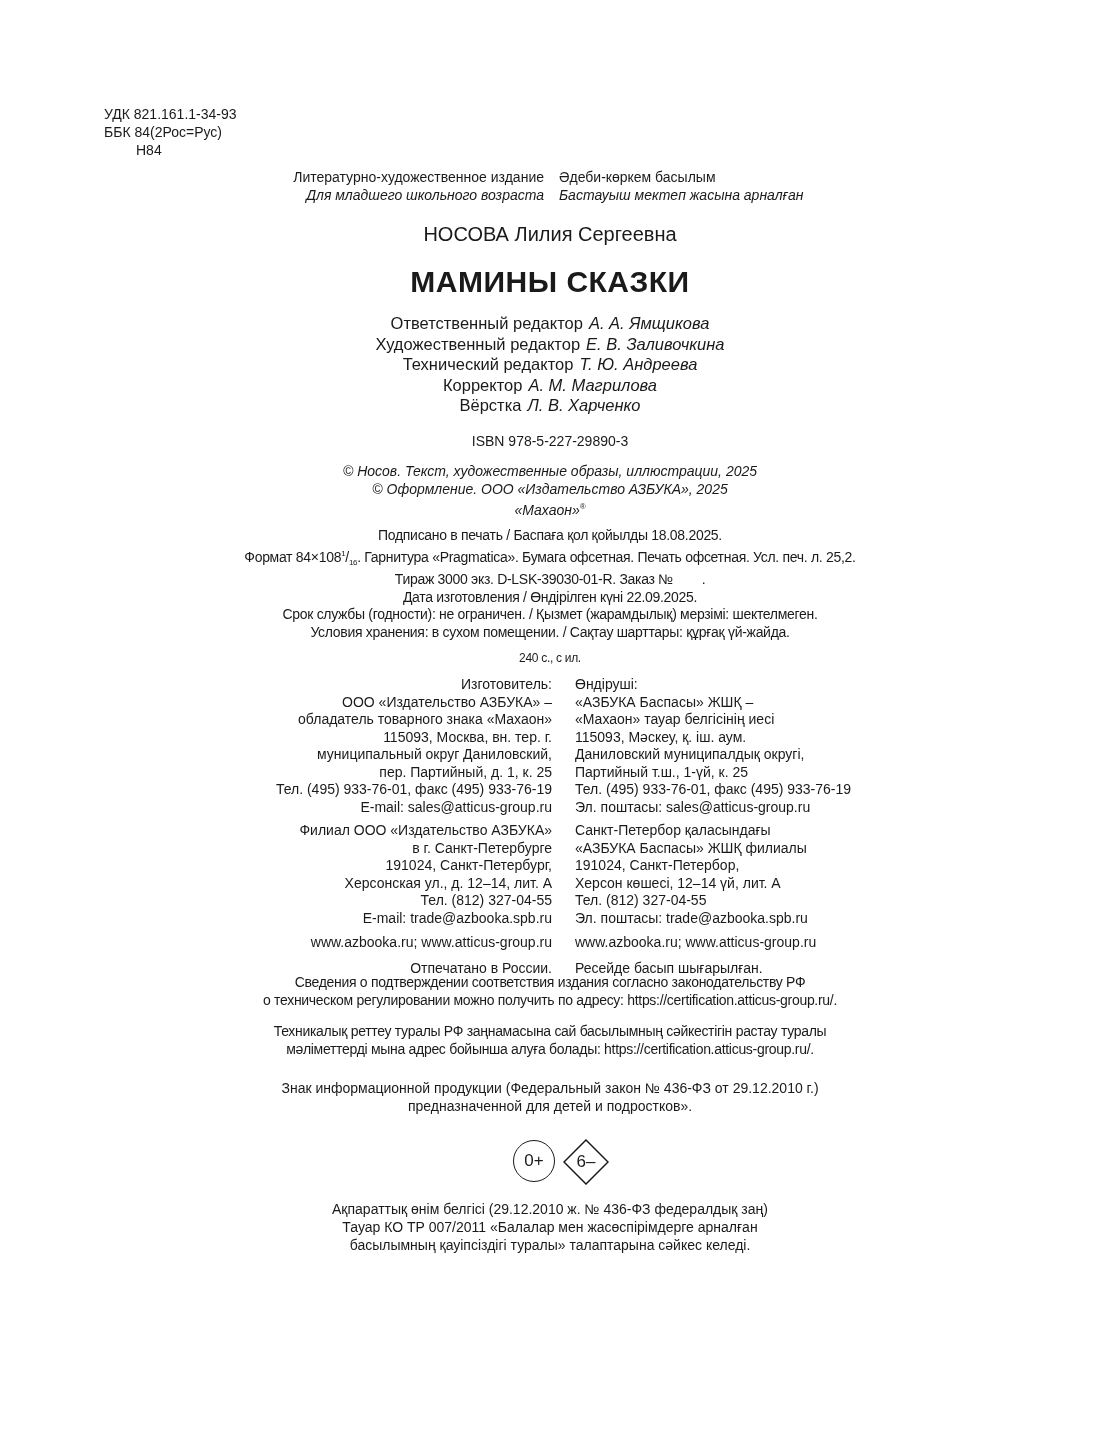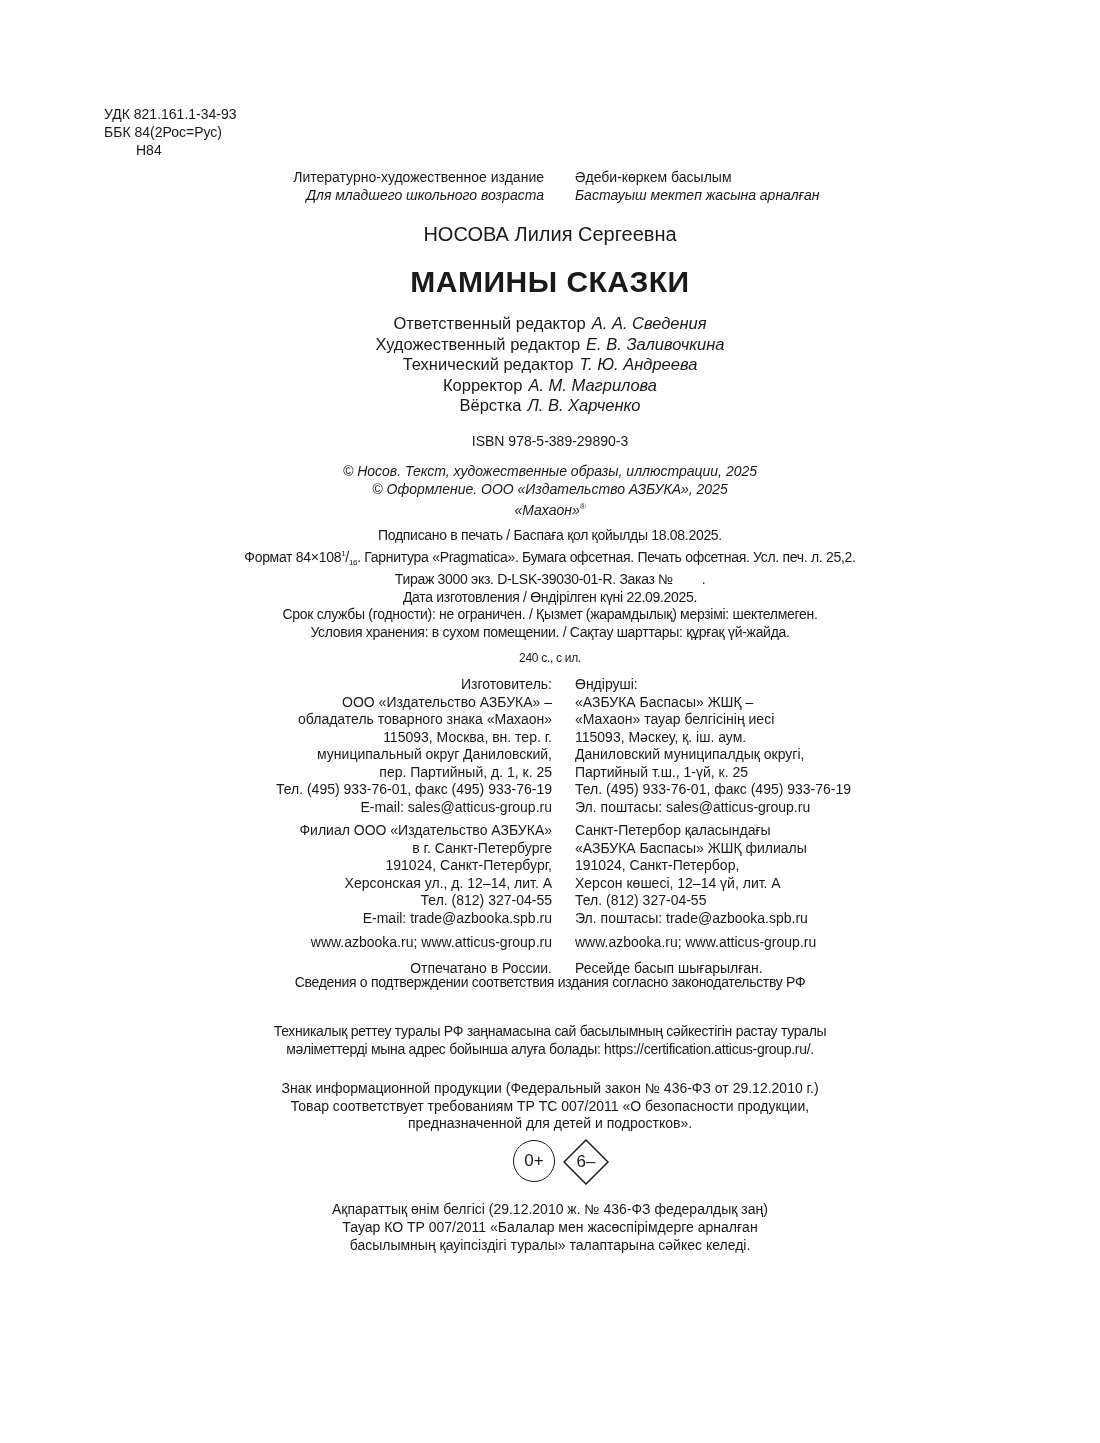--- a/index.html
+++ b/index.html
@@ -6,21 +6,21 @@
   body {
     width: 1100px; height: 1443px; position: relative; overflow: hidden;
     font-family: "Liberation Sans", sans-serif; color: #1a1a1a;
   }
   .abs { position: absolute; }
   .classif { left: 104px; top: 105px; font-size: 14px; line-height: 18px; }
   .classif .indent { padding-left: 32px; }
 
   .pair { position: absolute; left: 0; width: 1100px; font-size: 14px; line-height: 18px; }
   .pair .l { position: absolute; right: 556px; text-align: right; white-space: nowrap; }
-  .pair .r { position: absolute; left: 575px; text-align: left; white-space: nowrap; }
+  .pair .r { position: absolute; left: 559px; text-align: left; white-space: nowrap; }
   .it { font-style: italic; }
 
   .center { position: absolute; left: 0; width: 1100px; text-align: center; white-space: nowrap; }
   .author { top: 222px; font-size: 20px; line-height: 24px; }
   .title { top: 264px; font-size: 30px; font-weight: bold; line-height: 36px; letter-spacing: 0.5px; }
   .credits { top: 313px; font-size: 16.5px; line-height: 20.5px; }
   .credits .name { font-style: italic; margin-left: 6px; }
   .isbn { top: 432px; font-size: 14px; line-height: 18px; }
   .copy { top: 462px; font-size: 14px; line-height: 18px; font-style: italic; }
   .copy sup { font-size: 8px; }
@@ -64,28 +64,28 @@
 </div>
 <div class="pair" style="top:186px;">
   <span class="l it">Для младшего школьного возраста</span>
   <span class="r it">Бастауыш мектеп жасына арналған</span>
 </div>
 
 <div class="center author">НОСОВА Лилия Сергеевна</div>
 <div class="center title">МАМИНЫ СКАЗКИ</div>
 
 <div class="center credits">
-  <div><span>Ответственный редактор</span><span class="name">А. А. Сведения</span></div>
+  <div><span>Ответственный редактор</span><span class="name">А. А. Ямщикова</span></div>
   <div><span>Художественный редактор</span><span class="name">Е. В. Заливочкина</span></div>
   <div><span>Технический редактор</span><span class="name">Т. Ю. Андреева</span></div>
   <div><span>Корректор</span><span class="name">А. М. Магрилова</span></div>
   <div><span>Вёрстка</span><span class="name">Л. В. Харченко</span></div>
 </div>
 
-<div class="center isbn">ISBN 978-5-389-29890-3</div>
+<div class="center isbn">ISBN 978-5-227-29890-3</div>
 
 <div class="center copy">
   <div>© Носов. Текст, художественные образы, иллюстрации, 2025</div>
   <div>© Оформление. ООО «Издательство АЗБУКА», 2025</div>
   <div><span>«Махаон»</span><sup>®</sup></div>
 </div>
 
 <div class="center print">
   <div>Подписано в печать / Баспаға қол қойылды 18.08.2025.</div>
   <div><span>Формат 84×108</span><sup>1</sup>/<sub>16</sub><span>. Гарнитура «Pragmatica». Бумага офсетная. Печать офсетная. Усл. печ. л. 25,2.</span></div>
@@ -144,29 +144,29 @@
   <div class="r">www.azbooka.ru; www.atticus-group.ru</div>
 </div>
 
 <div class="cols" style="top:960px;">
   <div class="l">Отпечатано в России.</div>
   <div class="r">Ресейде басып шығарылған.</div>
 </div>
 
 <div class="center cert" style="top:974px;">
   <div>Сведения о подтверждении соответствия издания согласно законодательству РФ</div>
+  <div>о техническом регулировании можно получить по адресу: https://certification.atticus-group.ru/.</div>
 </div>
 <div class="center cert" style="top:1023px;">
   <div>Техникалық реттеу туралы РФ заңнамасына сай басылымның сәйкестігін растау туралы</div>
   <div>мәліметтерді мына адрес бойынша алуға болады: https://certification.atticus-group.ru/.</div>
 </div>
 
 <div class="center cert" style="top:1080px; letter-spacing:0;">
   <div>Знак информационной продукции (Федеральный закон № 436-ФЗ от 29.12.2010 г.)</div>
-  <div>Товар соответствует требованиям ТР ТС 007/2011 «О безопасности продукции,</div>
   <div>предназначенной для детей и подростков».</div>
 </div>
 
 <div class="marks">
   <div class="circle">
       <span>0+</span>
     </div>
   <div class="diamond-wrap">
     <svg width="46" height="46" viewBox="0 0 46 46">
         <polygon points="23,1 45,23 23,45 1,23" fill="none" stroke="#1a1a1a" stroke-width="1.5"></polygon>

